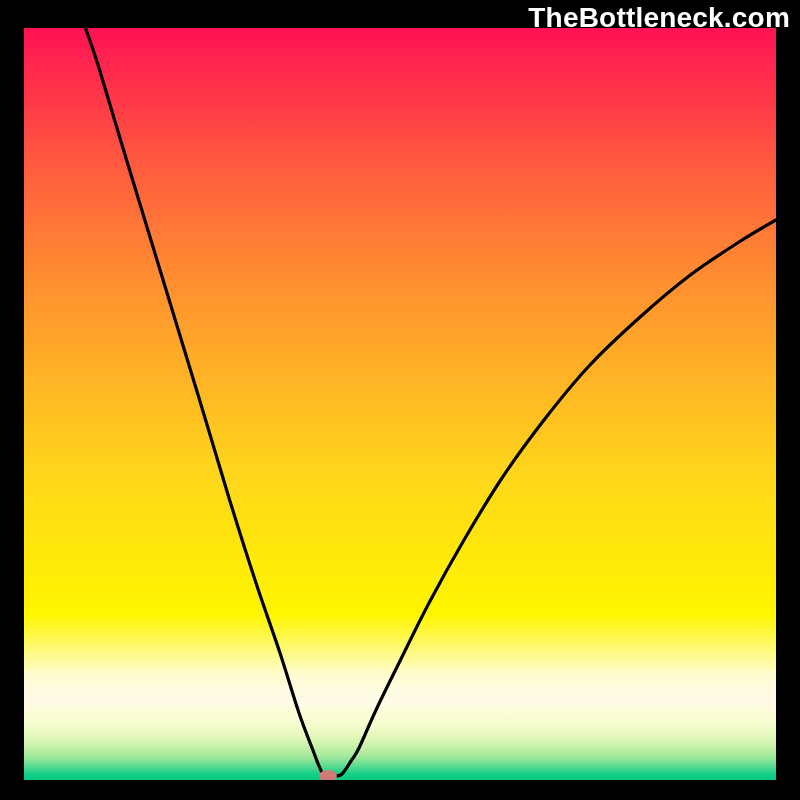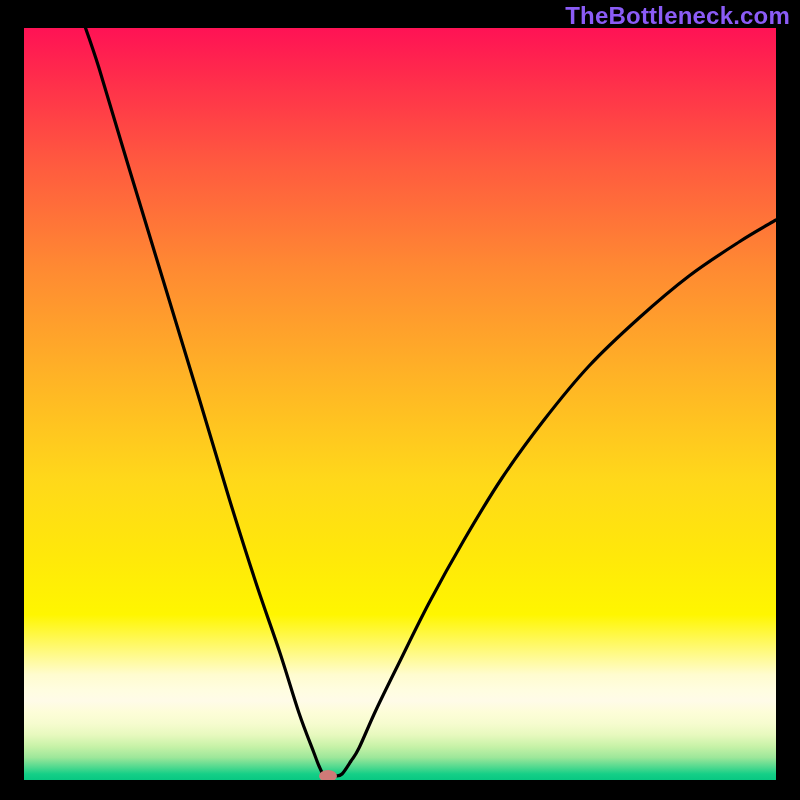--- a/index.html
+++ b/index.html
@@ -14,22 +14,22 @@
   .outer {
     position: relative;
     width: 800px;
     height: 800px;
     background: #000000;
   }
   .watermark {
     position: absolute;
     top: 2px;
     right: 10px;
-    color: #8b5cf6;
-    font-size: 24px;
+    color: #ffffff;
+    font-size: 28px;
     font-weight: 600;
     letter-spacing: 0.2px;
     z-index: 5;
   }
   .plot {
     position: absolute;
     left: 24px;
     top: 28px;
     width: 752px;
     height: 752px;

